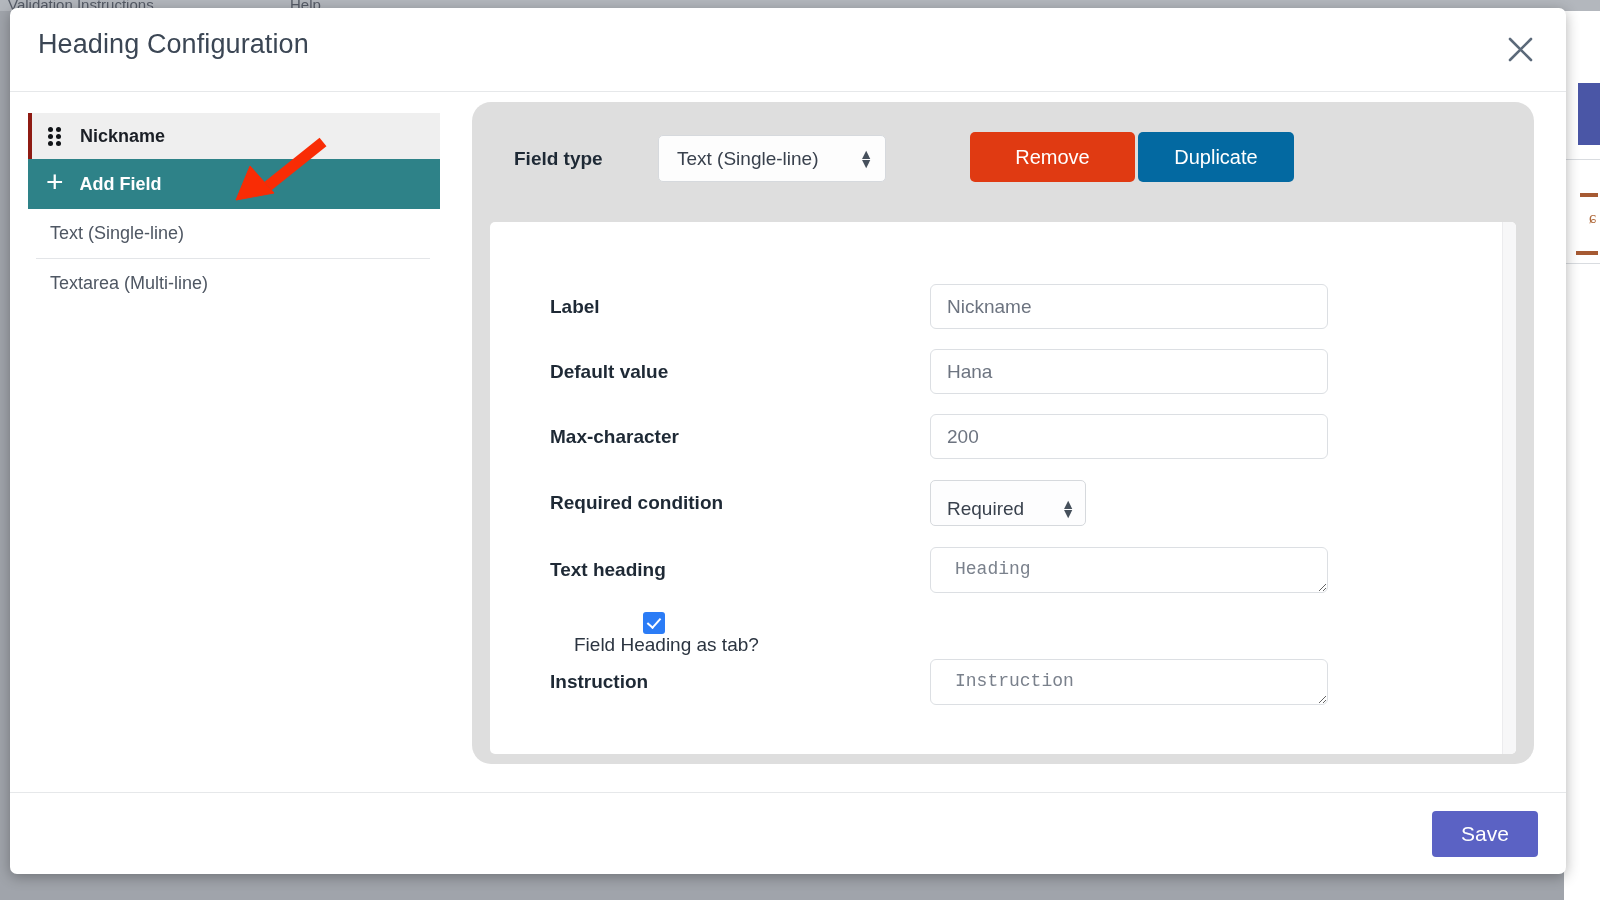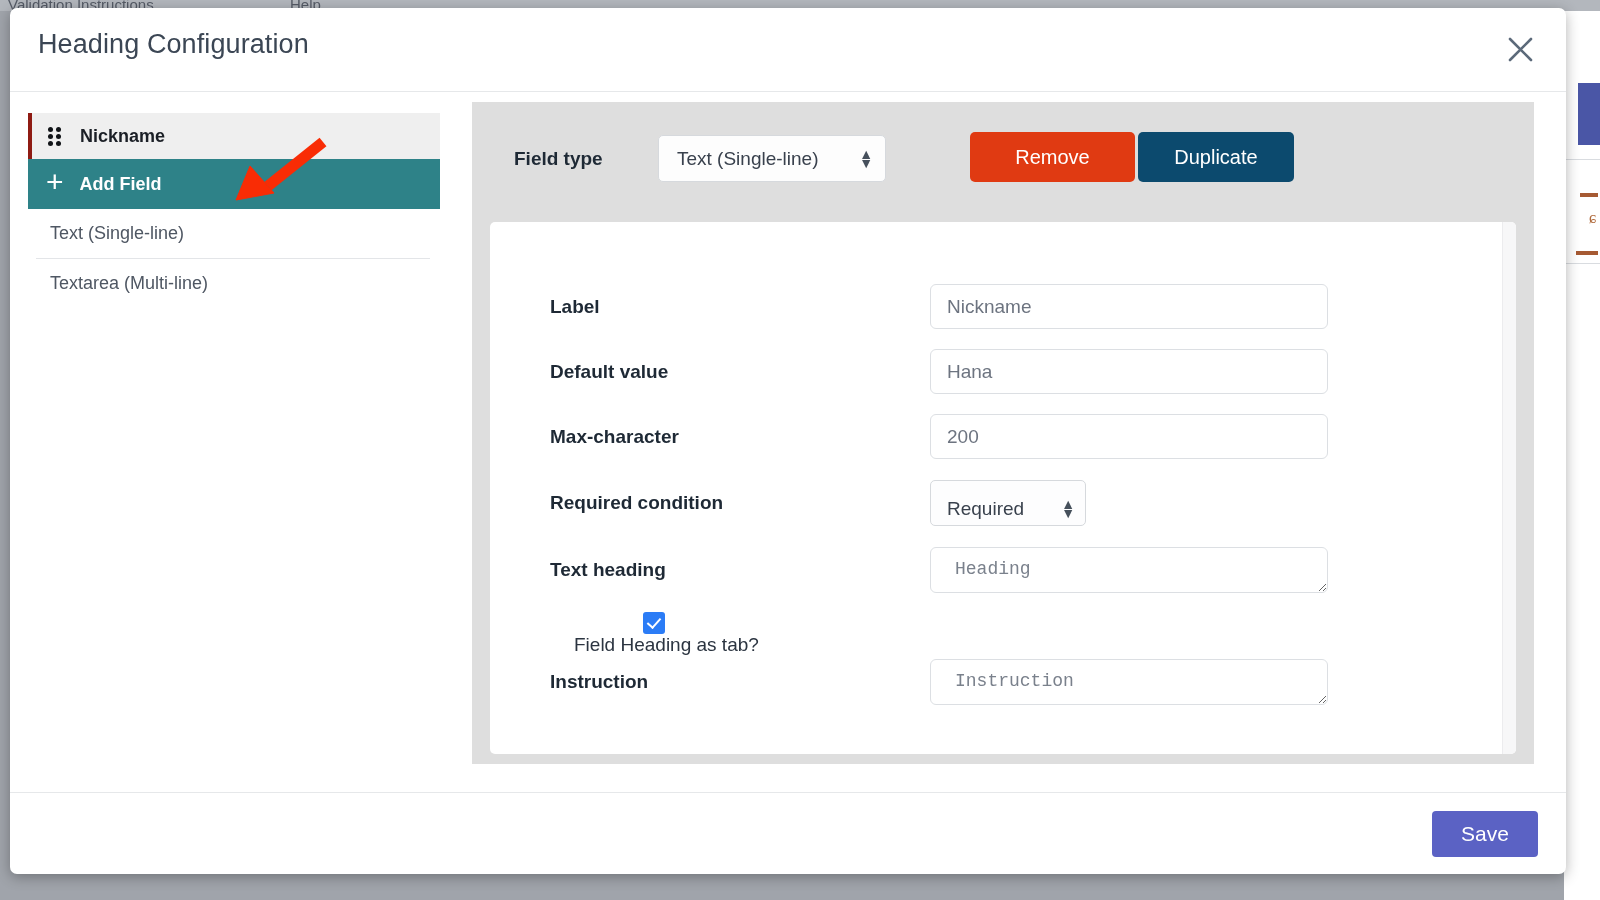--- a/index.html
+++ b/index.html
@@ -191,21 +191,21 @@
   }
 
   
   .config-card {
     position: absolute;
     left: 462px;
     top: 10px;
     width: 1062px;
     height: 662px;
     background: #dedede;
-    border-radius: 0;
+    border-radius: 19px;
   }
   .card-toolbar {
     position: relative;
     height: 112px;
   }
   .field-type-label {
     position: absolute;
     left: 42px;
     top: 46px;
     font-size: 19px;
@@ -254,21 +254,21 @@
     cursor: pointer;
   }
   .btn-remove {
     left: 498px;
     width: 165px;
     background: #e03a12;
   }
   .btn-duplicate {
     left: 666px;
     width: 156px;
-    background: #0c4a6e;
+    background: #0369a1;
   }
 
   .inner-panel {
     position: absolute;
     left: 18px;
     top: 120px;
     width: 1026px;
     height: 532px;
     background: #ffffff;
     border-radius: 5px;

